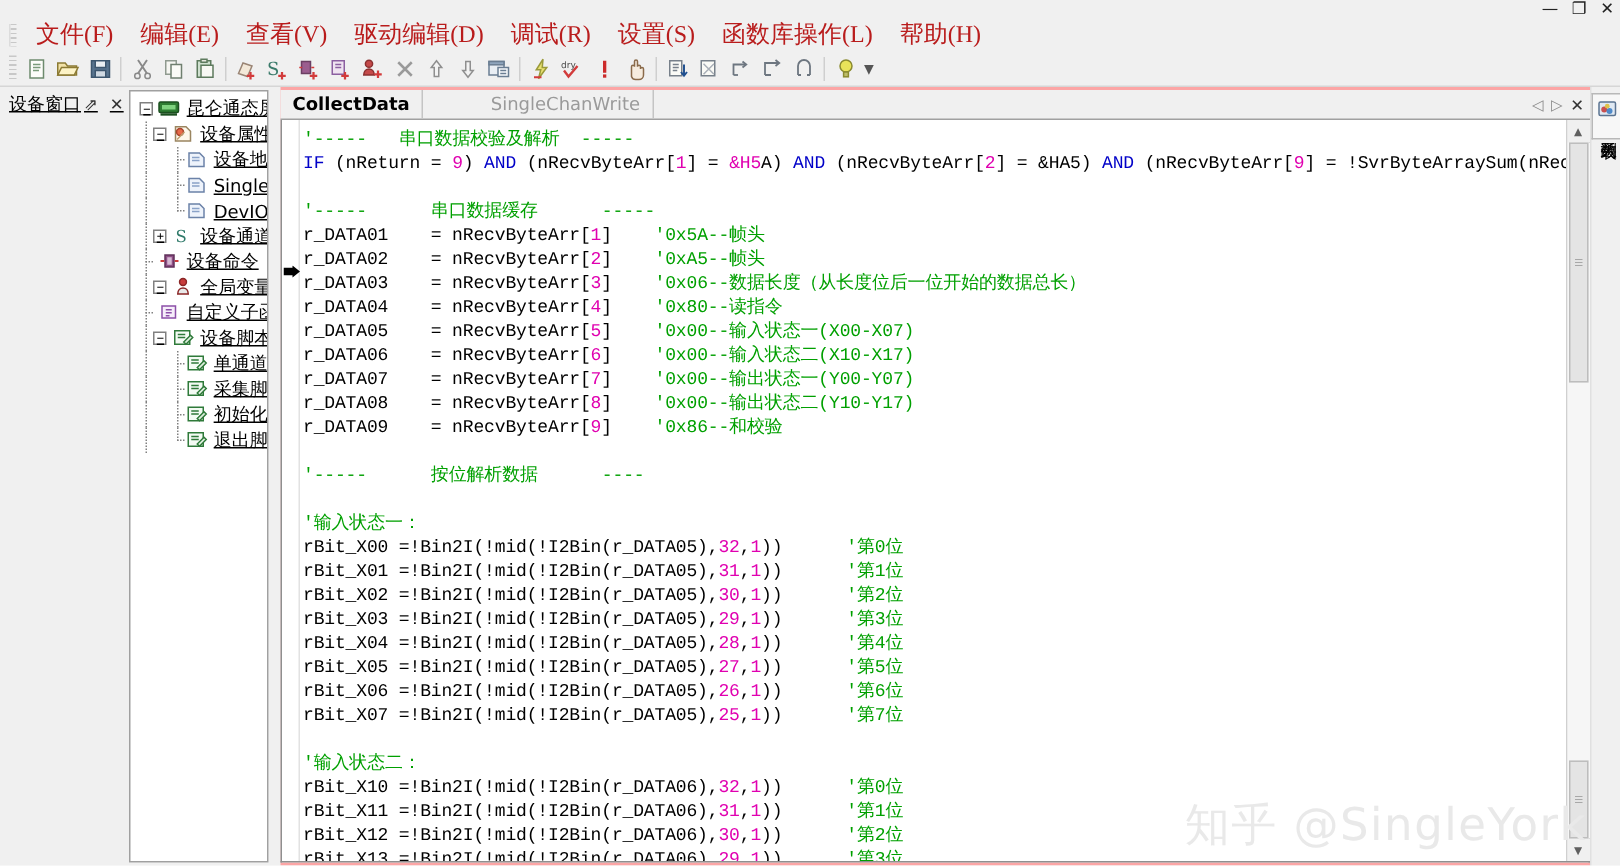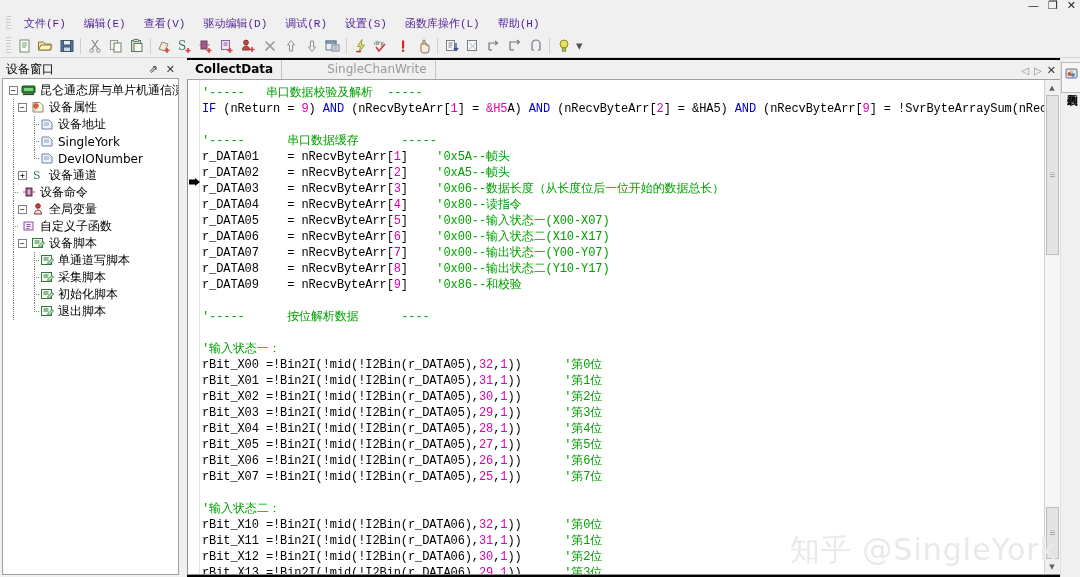--- a/index.html
+++ b/index.html
@@ -42,25 +42,25 @@
     padding-left: 6px;
     border-bottom: 0px;
   }
   .menu-grip {
     width: 5px; height: 15px;
     margin-right: 4px;
     background: repeating-linear-gradient(to bottom, #c8c8c8 0 1px, transparent 1px 3px);
     border-left: 1px solid #dcdcdc;
   }
   .menu-item {
-    font-size: 11px;
-    color: #4c1d95;
+    font-size: 16px;
+    color: #b91c1c;
     padding: 2px 9px;
     white-space: nowrap;
-    font-family: Liberation Mono, monospace;
+    font-family: Liberation Serif, serif;
   }
 
   
   .toolbar {
     height: 24px;
     background: #f0f0f0;
     display: flex; align-items: center;
     padding-left: 6px;
     border-bottom: 1px solid #d6d6d6;
   }
@@ -87,22 +87,23 @@
     flex: 1;
     display: flex;
     min-height: 0;
     background: #f0f0f0;
   }
 
   
   .leftdock {
     width: 181px;
     background: #f0f0f0;
-    display: flex; flex-direction: column;
+    display: flex; flex-direction: row;
     padding: 2px 2px 2px 2px;
+    text-decoration: underline;
   }
   .dock-head {
     height: 18px;
     display: flex; align-items: center;
     font-size: 12px; color: #000;
     padding: 0 2px 0 4px;
     font-family: "DejaVu Sans", sans-serif;
   }
   .dock-head .title { flex: 1; }
   .dock-head .pin, .dock-head .x {
@@ -160,21 +161,21 @@
   }
   .ico { width: 16px; height: 15px; margin-right: 3px; flex: none; }
   .tlabel { font-size: 12px; }
   .indent { flex: none; }
 
   
   .editorwrap {
     flex: 1;
     display: flex; flex-direction: column;
     min-width: 0;
-    background: #000000;
+    background: #fca5a5;
     padding: 2px 0 2px 0;
   }
   .tabrow {
     height: 20px;
     display: flex; align-items: flex-end;
     background: #f0f0f0;
     border-bottom: 1px solid #a0a0a0;
     position: relative;
   }
   .etab {

